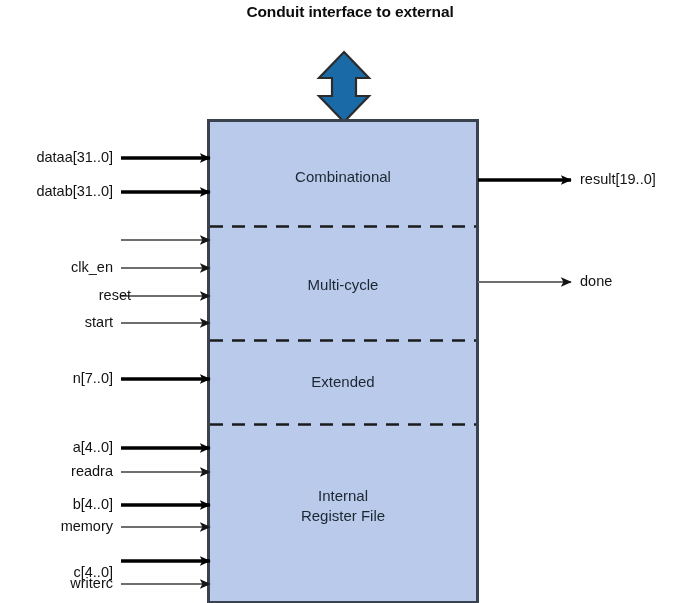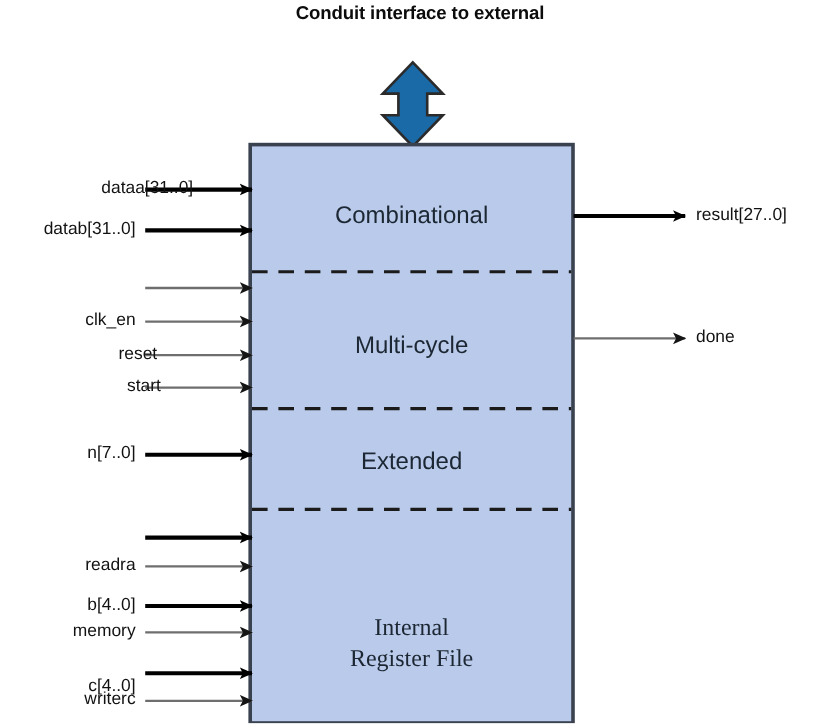--- a/index.html
+++ b/index.html
@@ -47,21 +47,21 @@
     color: #0c0c0c;
     line-height: 1.35;
     letter-spacing: -0.1px;
   }
   .title span { display: block; }
 
   .blk-label {
     position: absolute;
     text-align: center;
     font-family: "Liberation Sans", sans-serif;
-    font-size: 20px;
+    font-size: 15px;
     color: #1c2733;
     line-height: 1.3;
     white-space: pre-line;
   }
 </style>
 </head>
 <body>
 
 <div id="stage">
 
@@ -102,34 +102,35 @@
         <line x1="121" y1="472" x2="210" y2="472" stroke="#6e6e6e" stroke-width="1.9" marker-end="url(#ah-ctl)"></line>
         <line x1="121" y1="505" x2="210" y2="505" stroke="#000000" stroke-width="3.4" marker-end="url(#ah-bus)"></line>
         <line x1="121" y1="527" x2="210" y2="527" stroke="#6e6e6e" stroke-width="1.9" marker-end="url(#ah-ctl)"></line>
         <line x1="121" y1="561" x2="210" y2="561" stroke="#000000" stroke-width="3.4" marker-end="url(#ah-bus)"></line>
         <line x1="121" y1="584" x2="210" y2="584" stroke="#6e6e6e" stroke-width="1.9" marker-end="url(#ah-ctl)"></line>
         <line x1="478" y1="180" x2="571" y2="180" stroke="#000000" stroke-width="3.4" marker-end="url(#ah-bus)"></line>
         <line x1="478" y1="282" x2="571" y2="282" stroke="#6e6e6e" stroke-width="1.9" marker-end="url(#ah-ctl)"></line>
       </g>
   </svg>
 
-  <div class="lbl lbl-right" style="left:0px; top:149px; width:113px;margin-left:48px;">dataa[31..0]</div>
+  <div class="lbl lbl-right" style="left:0px; top:149px; width:113px;">dataa[31..0]</div>
   <div class="lbl lbl-right" style="left:0px; top:183px; width:113px;">datab[31..0]</div>
   <div class="lbl lbl-right" style="left:0px; top:259px; width:113px;">clk_en</div>
   <div class="lbl lbl-right" style="left:18px; top:287px; width:113px;">reset</div>
-  <div class="lbl lbl-right" style="left:0px; top:314px; width:113px;margin-left:21px;">start</div>
+  <div class="lbl lbl-right" style="left:0px; top:314px; width:113px;">start</div>
   <div class="lbl lbl-right" style="left:0px; top:370px; width:113px;">n[7..0]</div>
+  <div class="lbl lbl-right" style="left:0px; top:439px; width:113px;">a[4..0]</div>
   <div class="lbl lbl-right" style="left:0px; top:463px; width:113px;">readra</div>
   <div class="lbl lbl-right" style="left:0px; top:496px; width:113px;">b[4..0]</div>
   <div class="lbl lbl-right" style="left:0px; top:518px; width:113px;">memory</div>
   <div class="lbl lbl-right" style="left:0px; top:564px; width:113px;text-align:right;">c[4..0]</div>
   <div class="lbl lbl-right" style="left:0px; top:575px; width:113px;">writerc</div>
 
-  <div class="lbl lbl-left" style="left:580px; top:171px;">result[27..0]</div>
+  <div class="lbl lbl-left" style="left:580px; top:171px;">result[19..0]</div>
   <div class="lbl lbl-left" style="left:580px; top:273px;">done</div>
 
   <div class="blk-label" style="left:208px; top:167px; width:270px;">Combinational</div>
   <div class="blk-label" style="left:208px; top:275px; width:270px;">Multi-cycle</div>
   <div class="blk-label" style="left:208px; top:372px; width:270px;">Extended</div>
-  <div class="blk-label" style="left:208px; top:510px; width:270px;font-family:Liberation Serif, serif;">Internal
+  <div class="blk-label" style="left:208px; top:486px; width:270px;">Internal
 Register File</div>
 
 </div>
 
 </body></html>

